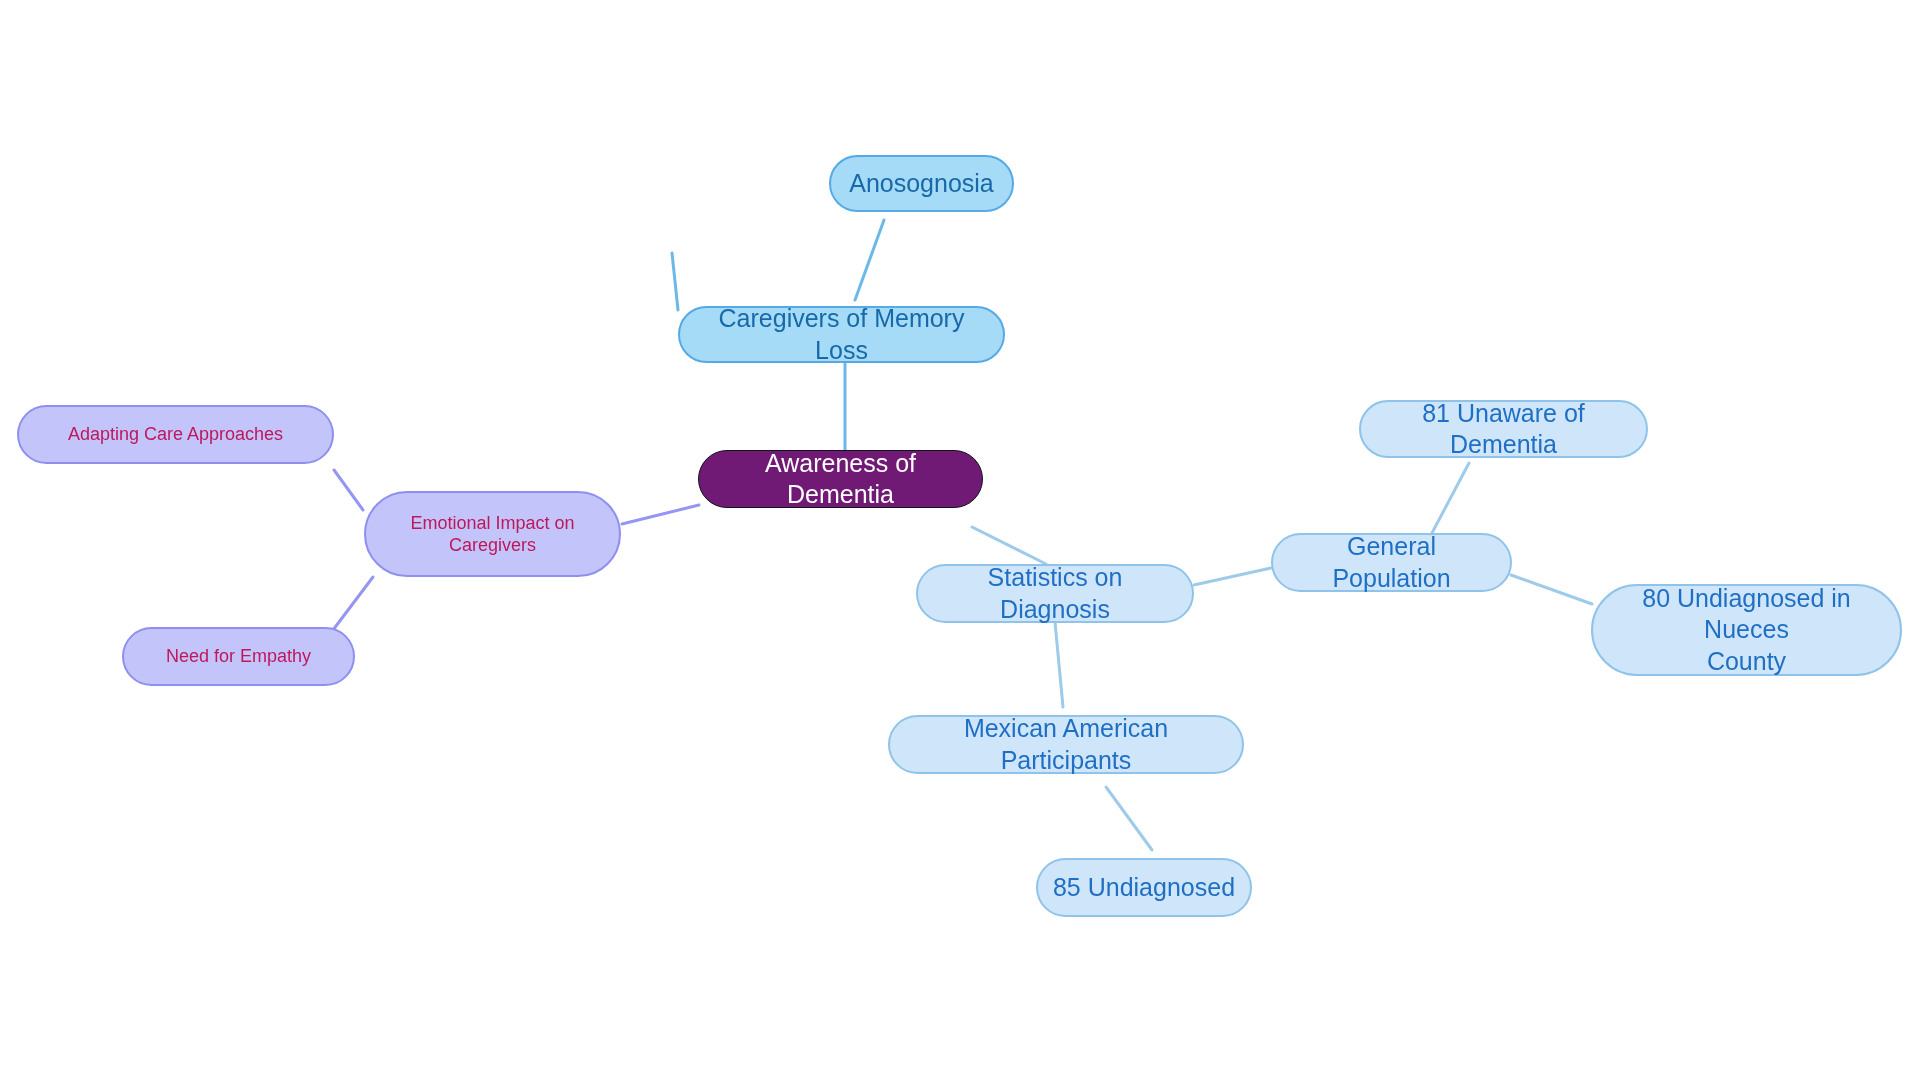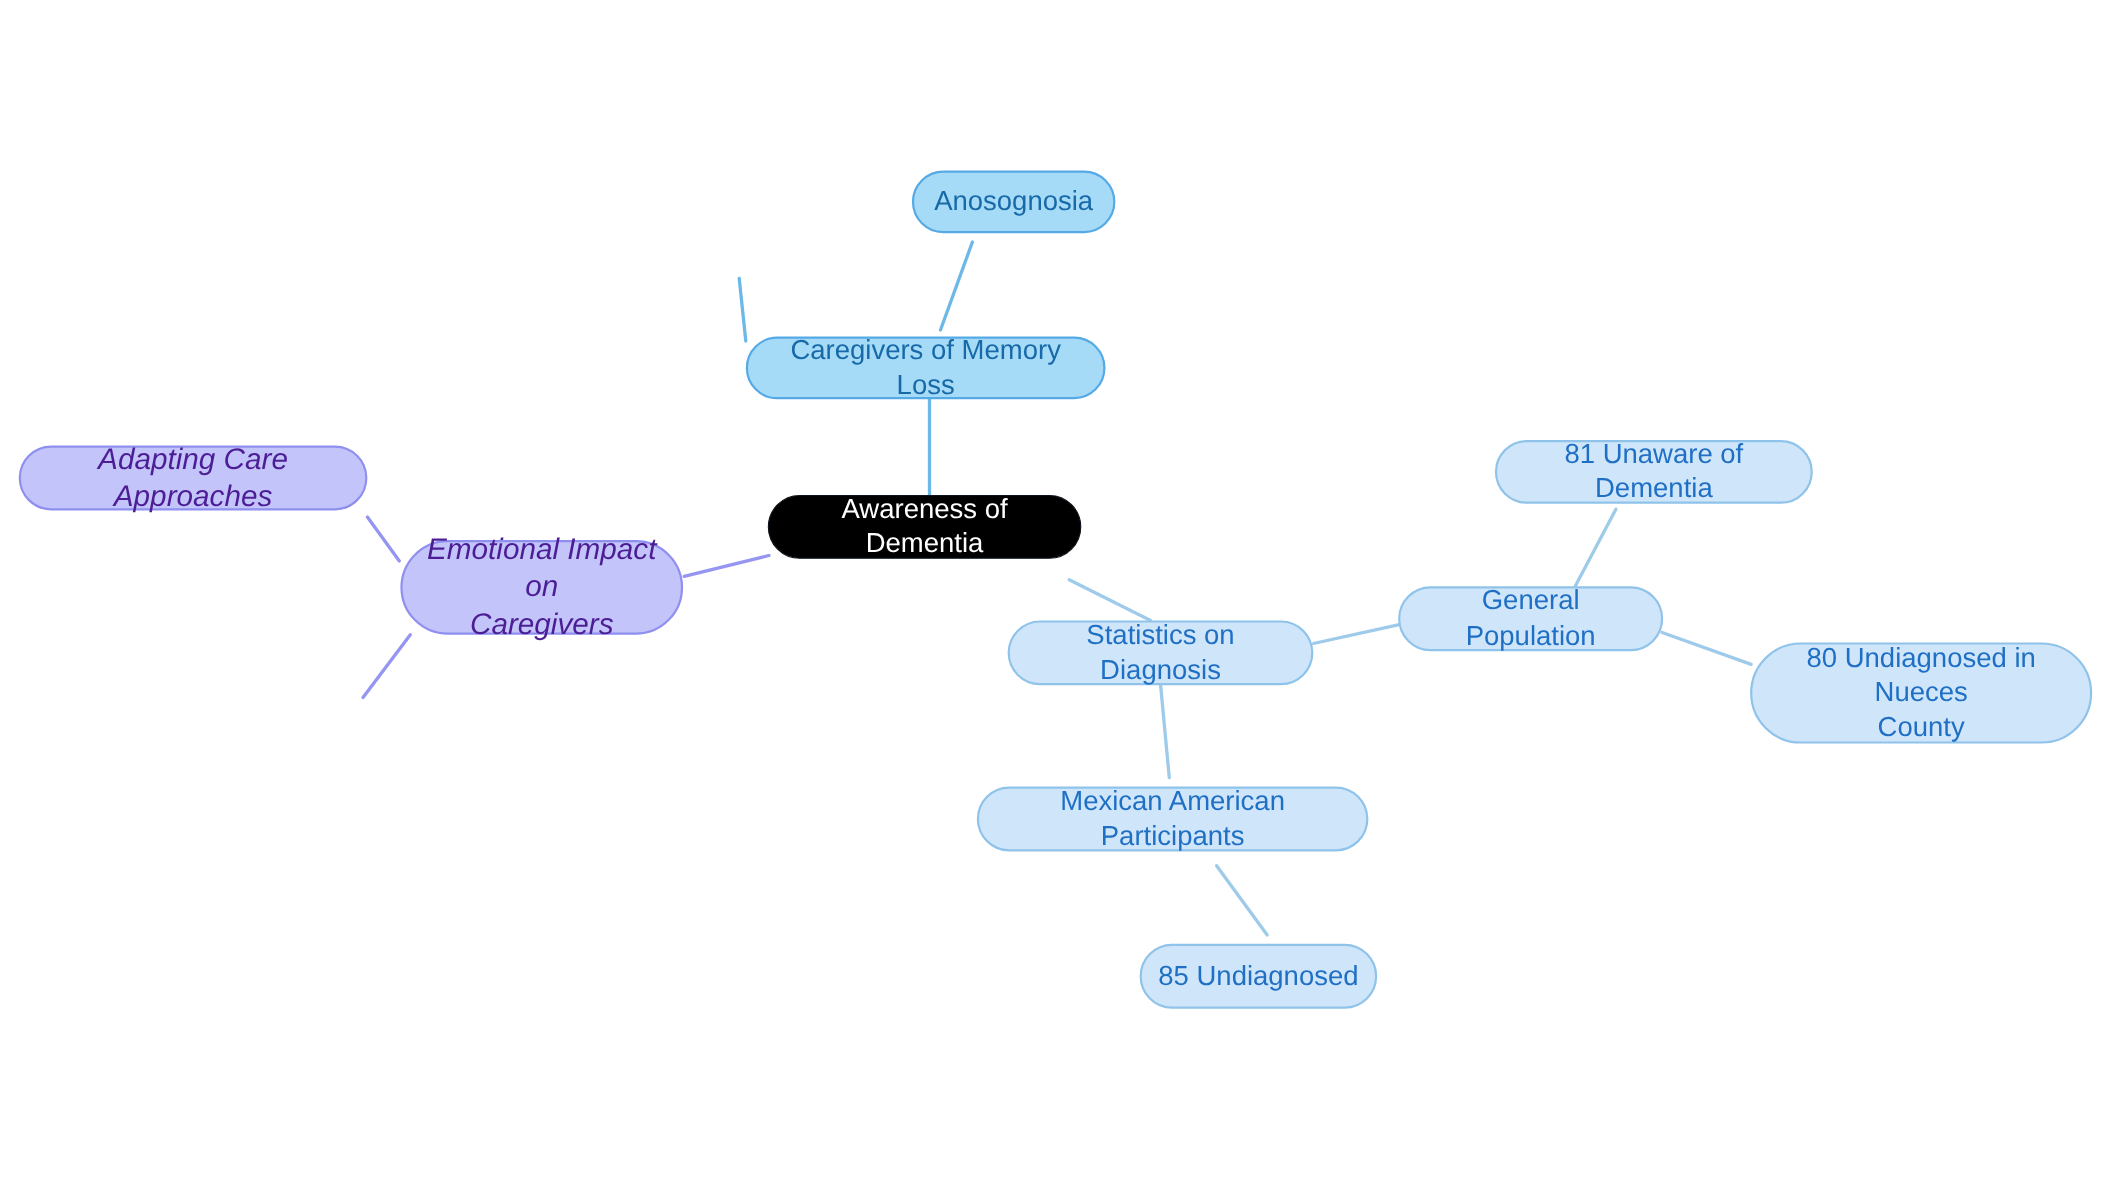--- a/index.html
+++ b/index.html
@@ -35,38 +35,37 @@
     display: flex;
     align-items: center;
     justify-content: center;
     text-align: center;
     border-radius: 999px;
     line-height: 1.25;
     white-space: pre-line;
     padding: 16px 14px;
   }
   .node-root {
-    background: #000000;
+    background: #701a75;
     color: #ffffff;
     border: 1px solid #0e141b;
     font-size: 25px;
     border-radius: 34px;
   }
   .node-blue {
     background: #a5dbf7;
     border: 2px solid #55aae6;
     color: #1769a8;
     font-size: 25px;
   }
   .node-purple {
     background: #c3c5fa;
     border: 2px solid #8f8ff0;
-    color: #4c1d95;
-    font-size: 27px;
-    font-style: italic;
+    color: #be185d;
+    font-size: 18px;
   }
   .node-lightblue {
     background: #cfe6fa;
     border: 2px solid #8fc3ea;
     color: #1f6fc4;
     font-size: 25px;
   }
 </style>
 </head>
 <body>
@@ -105,20 +104,23 @@
 
   <div class="node node-purple" style="left:364px; top:491px; width:257px; height:86px;">
     <span>Emotional Impact on
 Caregivers</span>
   </div>
 
   <div class="node node-purple" style="left:17px; top:405px; width:317px; height:59px;">
     <span>Adapting Care Approaches</span>
   </div>
 
+  <div class="node node-purple" style="left:122px; top:627px; width:233px; height:59px;">
+    <span>Need for Empathy</span>
+  </div>
 
   <div class="node node-lightblue" style="left:916px; top:564px; width:278px; height:59px;">
     <span>Statistics on Diagnosis</span>
   </div>
 
   <div class="node node-lightblue" style="left:1271px; top:533px; width:241px; height:59px;">
     <span>General Population</span>
   </div>
 
   <div class="node node-lightblue" style="left:1359px; top:400px; width:289px; height:58px;">

